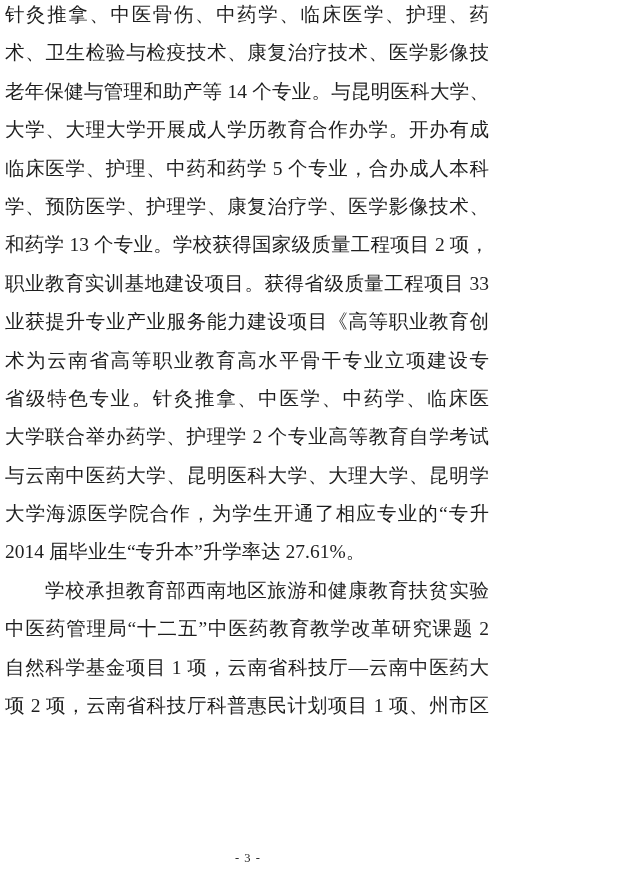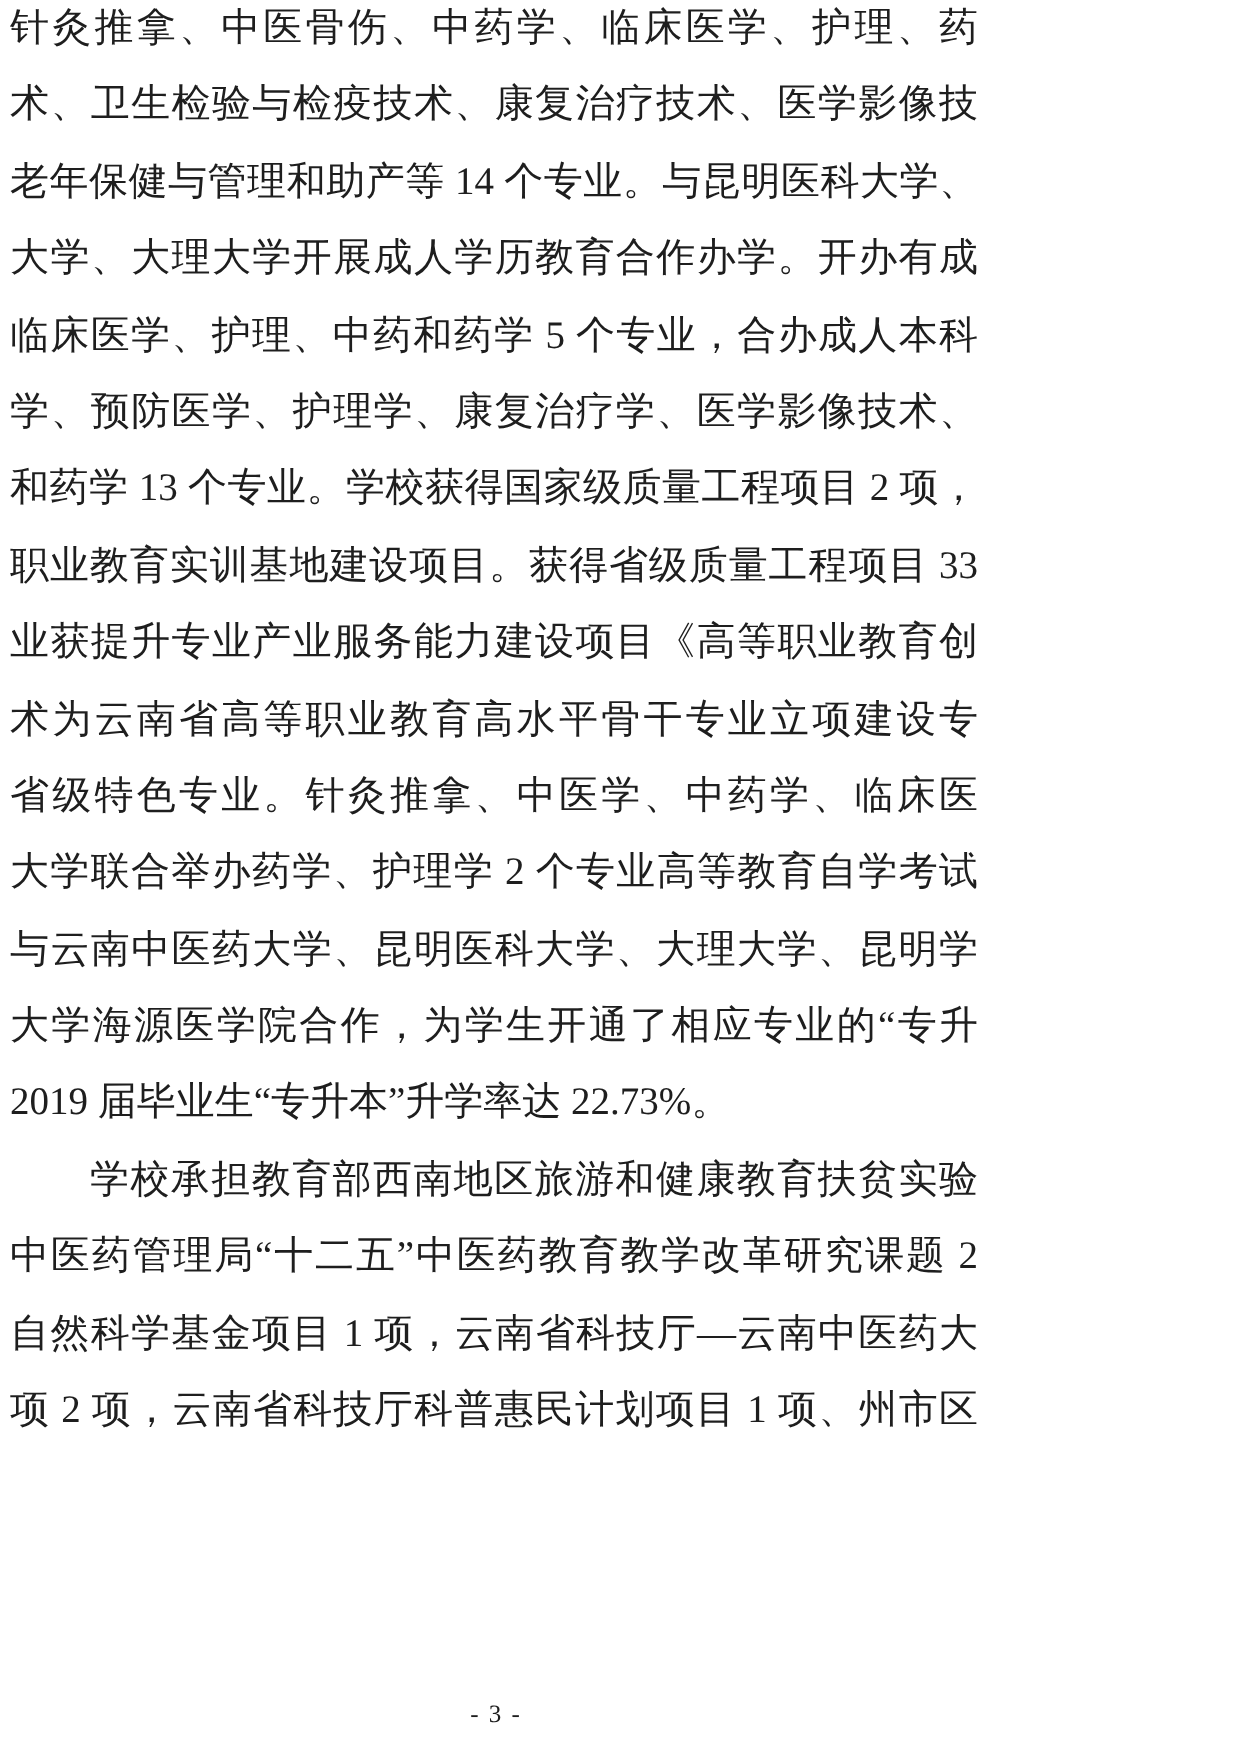--- a/index.html
+++ b/index.html
@@ -67,21 +67,21 @@
       <div class="line j">临床医学、护理、中药和药学 5 个专业，合办成人本科中医学、中西</div>
       <div class="line j">学、预防医学、护理学、康复治疗学、医学影像技术、医学检验技术</div>
       <div class="line j">和药学 13 个专业。学校获得国家级质量工程项目 2 项，针灸推拿专</div>
       <div class="line j">职业教育实训基地建设项目。获得省级质量工程项目 33 项。中药学、</div>
       <div class="line j">业获提升专业产业服务能力建设项目《高等职业教育创新发展行动计</div>
       <div class="line j">术为云南省高等职业教育高水平骨干专业立项建设专业。与昆明医科</div>
       <div class="line j">省级特色专业。针灸推拿、中医学、中药学、临床医学、医学检验技</div>
       <div class="line j">大学联合举办药学、护理学 2 个专业高等教育自学考试（专衔本）；</div>
       <div class="line j">与云南中医药大学、昆明医科大学、大理大学、昆明学院、昆明医科</div>
       <div class="line j">大学海源医学院合作，为学生开通了相应专业的“专升本”通道。</div>
-      <div class="line">2019 届毕业生“专升本”升学率达 22.73%。</div>
+      <div class="line">2014 届毕业生“专升本”升学率达 27.61%。</div>
       <div class="line j indent">学校承担教育部西南地区旅游和健康教育扶贫实验项目 8 项，国家</div>
       <div class="line j">中医药管理局“十二五”中医药教育教学改革研究课题 2 项，云南省</div>
       <div class="line j">自然科学基金项目 1 项，云南省科技厅—云南中医药大学中医联合专</div>
       <div class="line j">项 2 项，云南省科技厅科普惠民计划项目 1 项、州市区域创新能力提</div>
     </div>
   <div class="page-footer">
     <span class="page-number">- 3 -</span>
   </div>
 </div>
 

